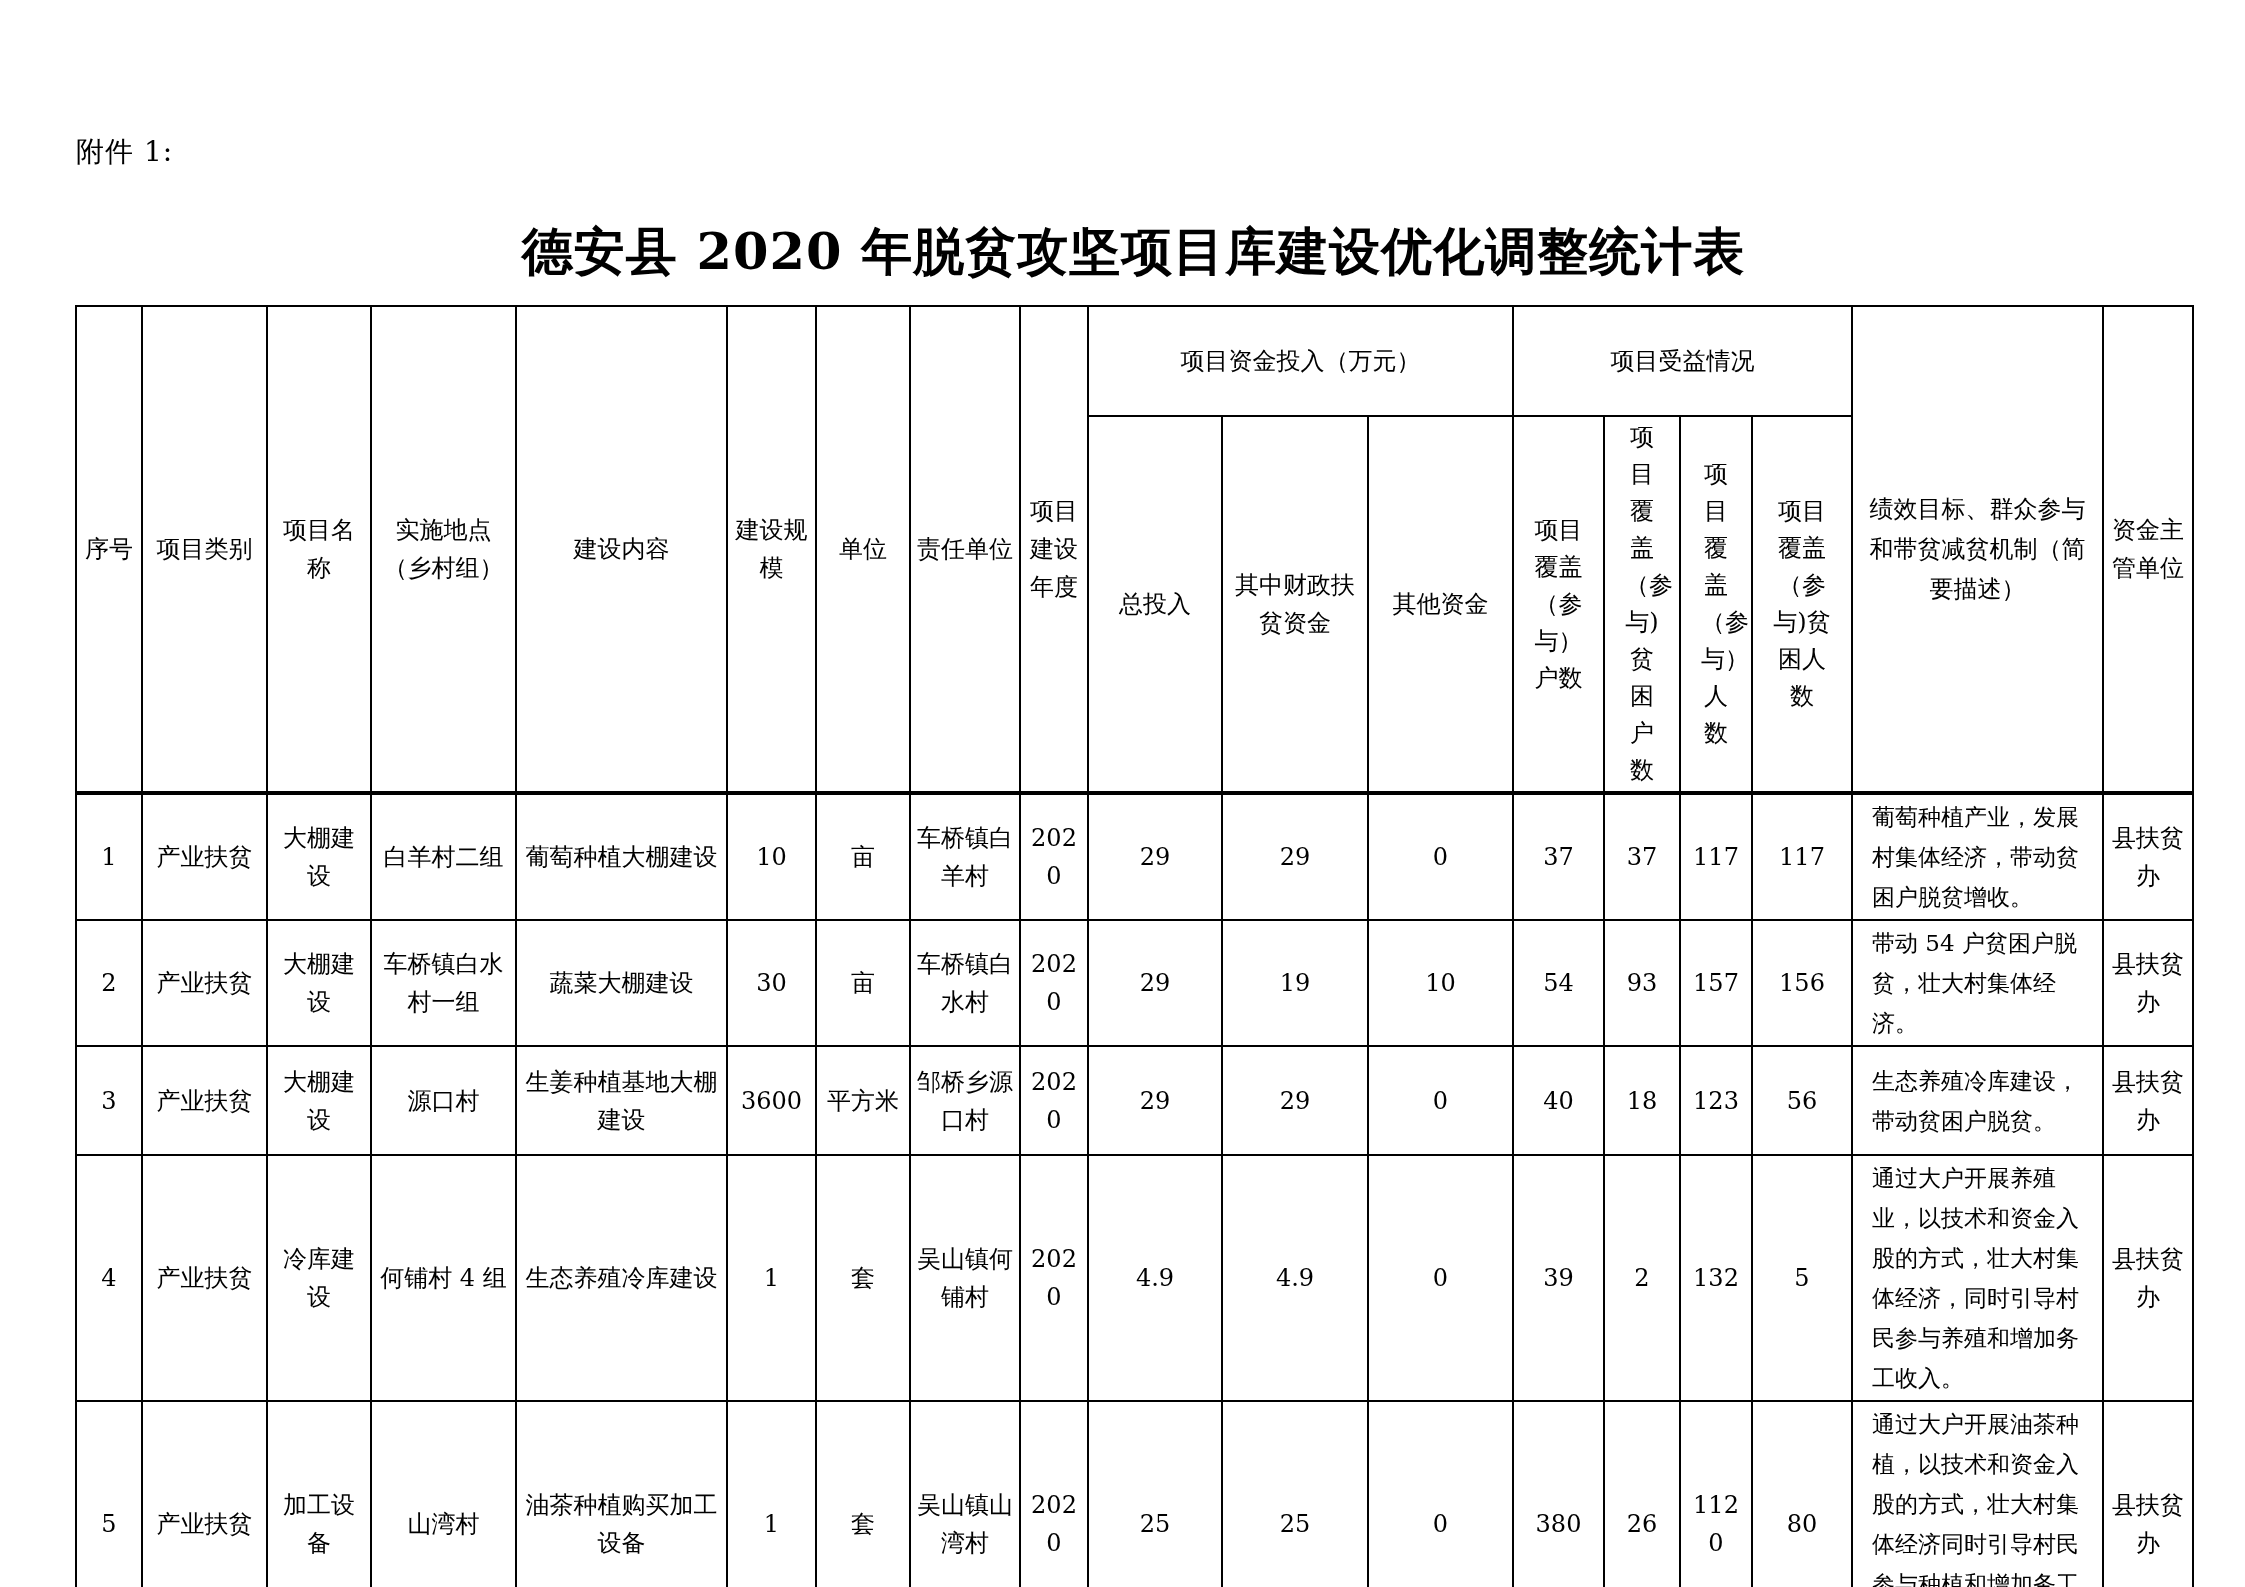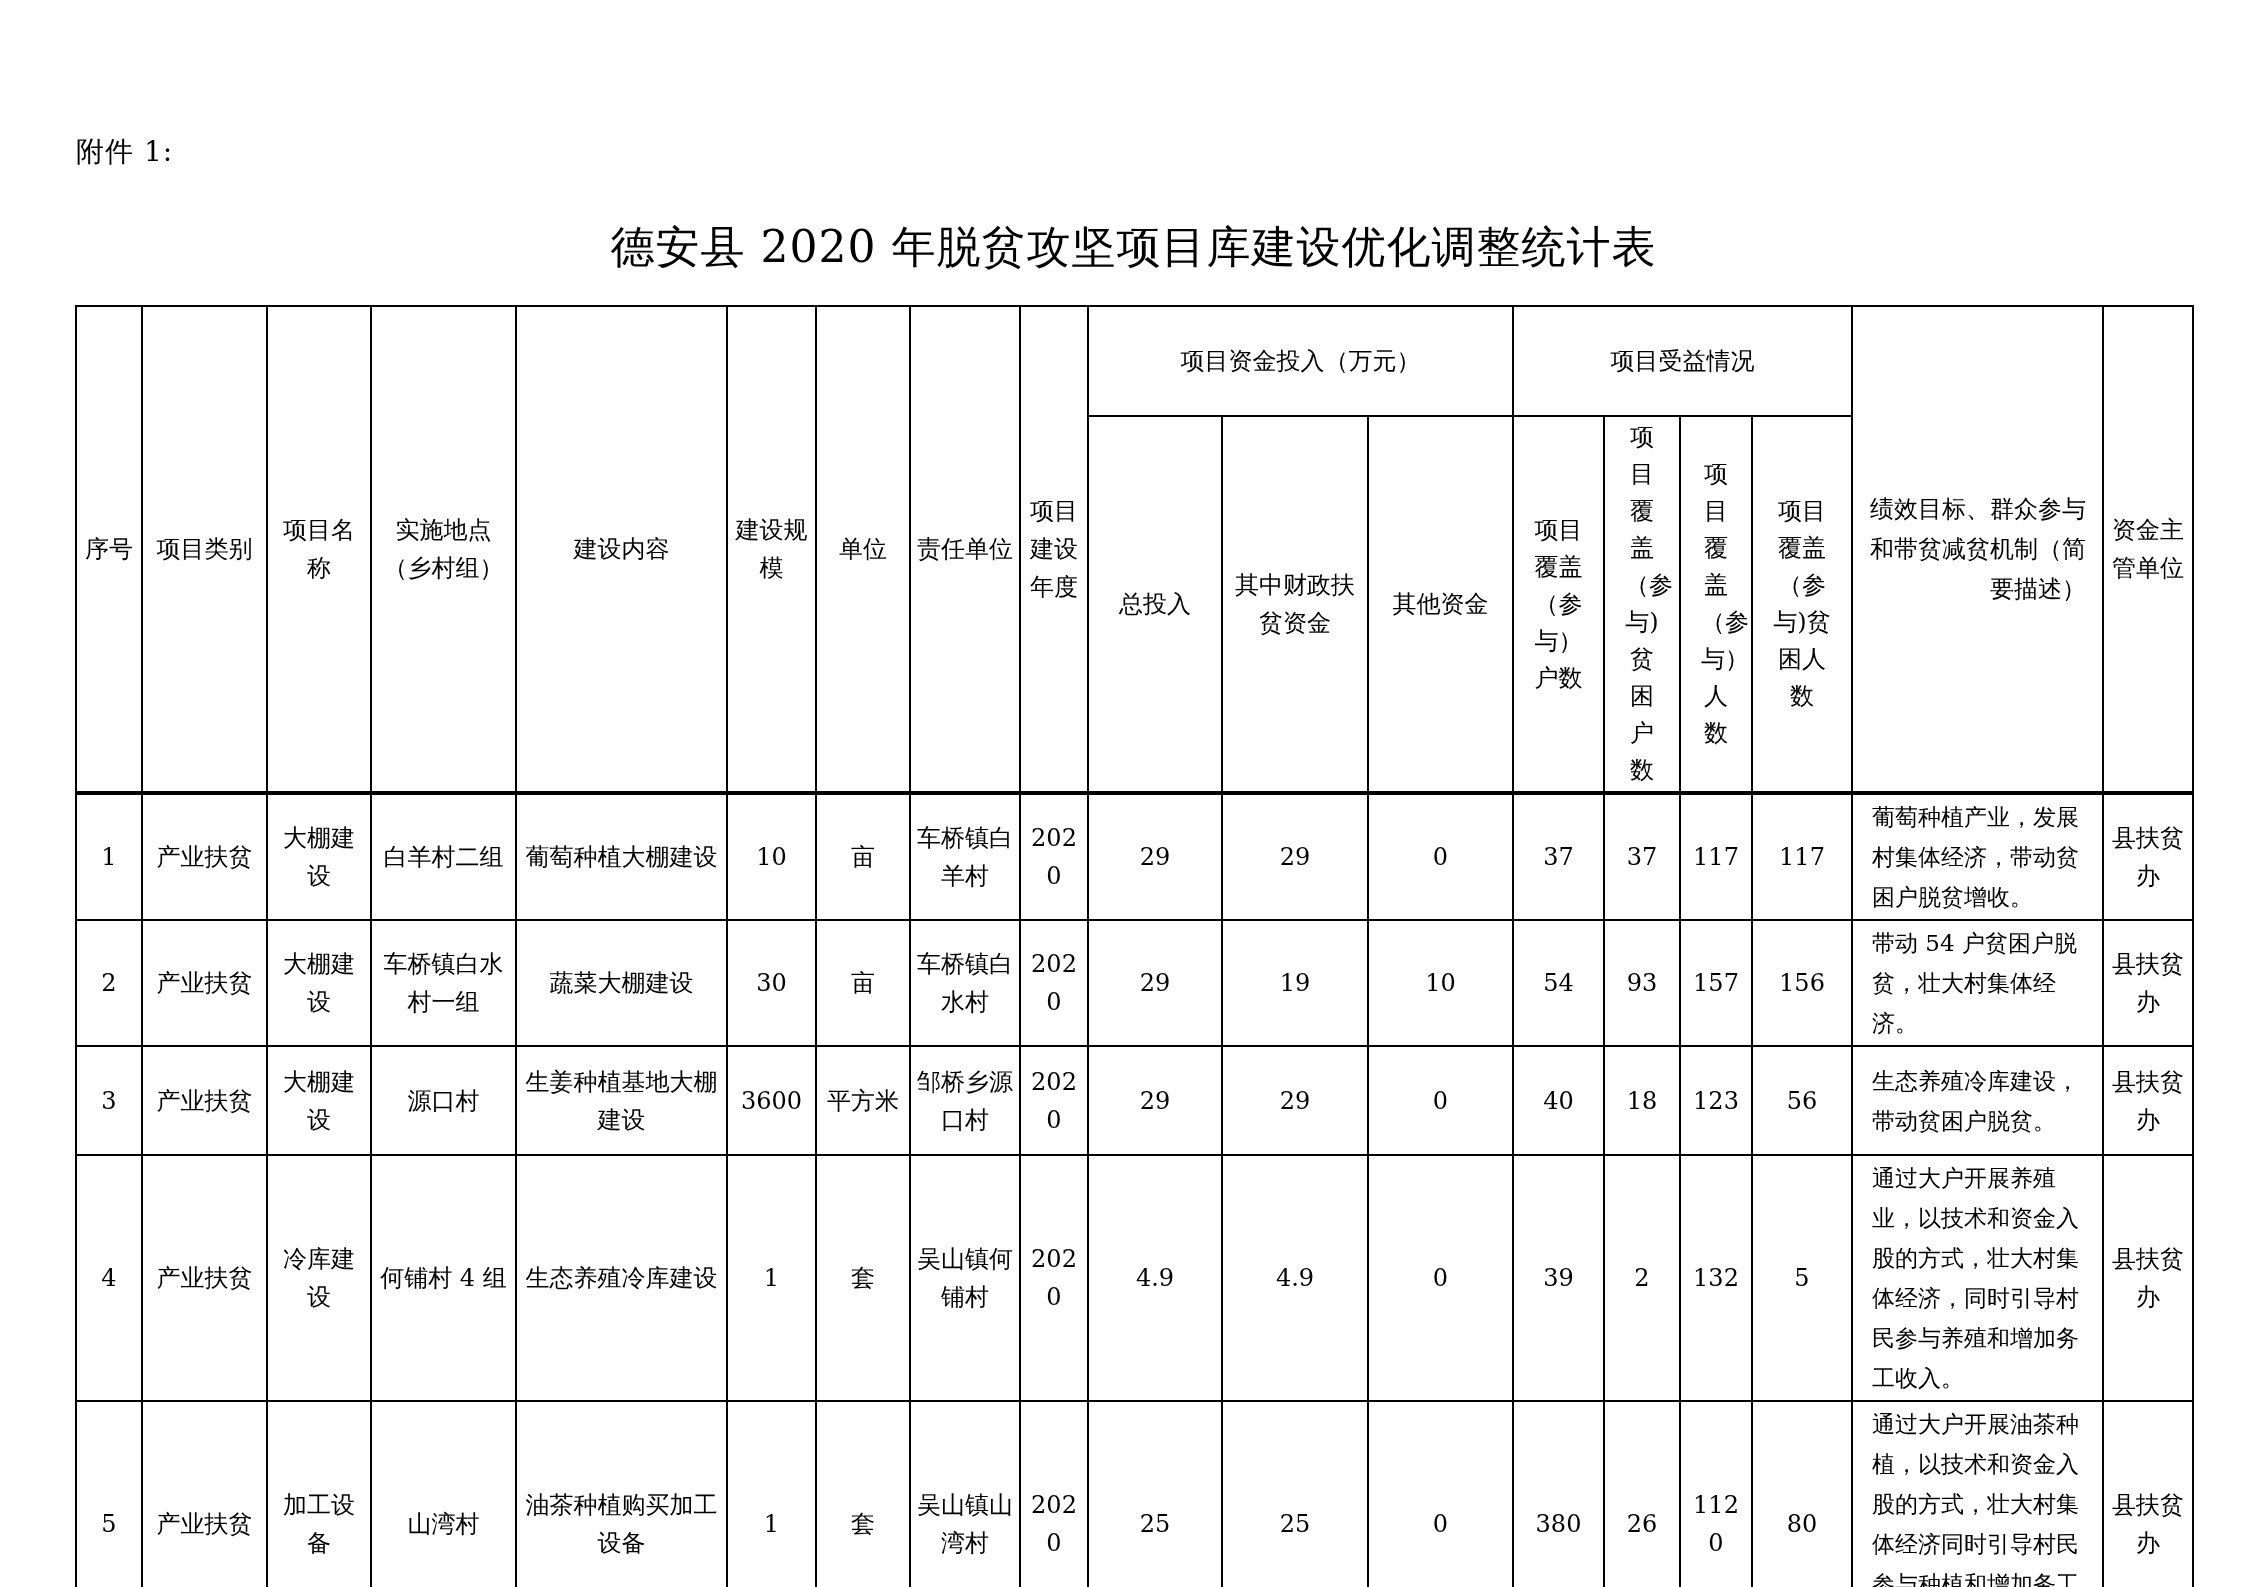--- a/index.html
+++ b/index.html
@@ -7,21 +7,21 @@
     width:2245px;height:1587px;background:#ffffff;color:#000;
     font-family:"DejaVu Serif","Liberation Serif",serif;
     position:relative;overflow:hidden;
   }
   .attachment{
     position:absolute;left:76px;top:130px;
     font-size:28px;line-height:44px;letter-spacing:1px;
   }
   .doc-title{
     position:absolute;left:75px;top:218px;width:2117px;
-    text-align:center;font-size:44px;font-weight:normal;letter-spacing:1px;
+    text-align:center;font-size:51px;font-weight:bold;letter-spacing:1px;
   }
   table.main{
     position:absolute;left:75px;top:305px;width:2117px;
     border-collapse:collapse;table-layout:fixed;
   }
   td{
     border:2px solid #000;
     text-align:center;vertical-align:middle;
     font-size:24px;line-height:38px;
     padding:2px 5px;
@@ -29,21 +29,21 @@
     overflow:hidden;
   }
   tr.hrow1{height:110px;}
   tr.hrow2{height:225px;}
   tr.r1{height:126px;}
   tr.r2{height:90px;}
   tr.r3{height:109px;}
   tr.r4{height:215px;}
   tr.r5{height:205px;}
   td.benefit-h{line-height:37px;padding:2px 20px;}
-  td.perf-h{text-align:right;line-height:40px;padding:2px 16px;}
+  td.perf-h{text-align:center;line-height:40px;padding:2px 6px;}
   td.desc{text-align:left;font-size:23px;line-height:40px;padding:2px 19px;}
   tr.r1 > td{border-top:4px solid #000;}
 </style>
 </head>
 <body>
 
 <div class="attachment">附件 1:</div>
 <div class="doc-title">德安县 2020 年脱贫攻坚项目库建设优化调整统计表</div>
 
 <table class="main">

